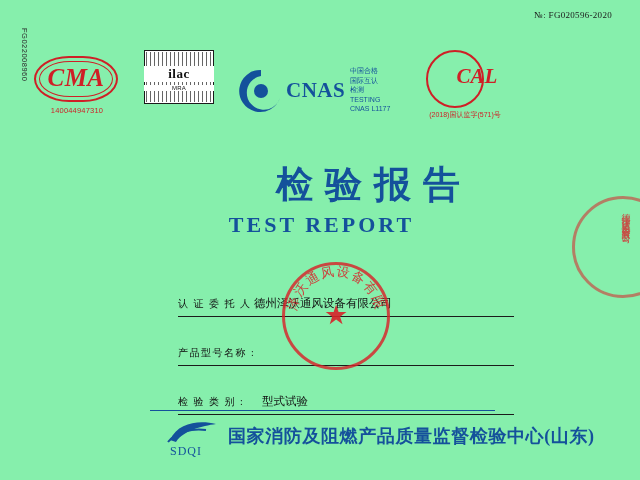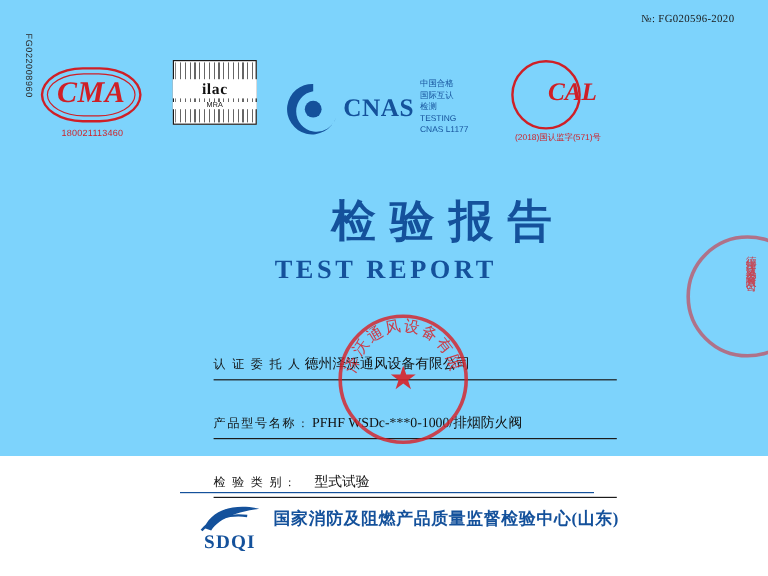--- a/index.html
+++ b/index.html
@@ -9,22 +9,22 @@
   }
   body {
     width: 640px;
     height: 480px;
     overflow: hidden;
     font-family: "Liberation Sans", sans-serif;
   }
   #page {
     position: relative;
     width: 640px;
-    height: 380px;
-    background: #7dd3fc;
+    height: 480px;
+    background: #86efac;
   }
   
   .serial {
     position: absolute;
     top: 10px;
     right: 28px;
     font-size: 9px;
     color: #1a1a1a;
     letter-spacing: .3px;
     font-family: "Liberation Serif", serif;
@@ -337,32 +337,32 @@
   }
   .sdqi .mark {
     position: absolute;
     left: 0; top: 0;
     width: 52px; height: 26px;
   }
   .sdqi .name {
     position: absolute;
     left: 4px; top: 26px;
     font-family: "Liberation Serif", serif;
-    font-weight: bold;
-    font-size: 16px;
+    font-weight: normal;
+    font-size: 12px;
     color: #14519b;
     letter-spacing: 1px;
   }
   .footer-cn {
     position: absolute;
     left: 228px;
     top: 424px;
     font-family: "Liberation Serif", serif;
     font-weight: bold;
-    font-size: 14px;
+    font-size: 18px;
     color: #14519b;
     letter-spacing: .6px;
     white-space: nowrap;
     text-align: right;
   }
   .footer-en {
     position: absolute;
     left: 204px;
     top: 446px;
     font-family: "Liberation Serif", serif;
@@ -383,21 +383,21 @@
   </div>
 
   <div class="vert-code">FG022008960</div>
 
   <div class="logos">
 
     <div class="cma">
       <div class="ring"></div>
       <div class="ring2"></div>
       <div class="txt">CMA</div>
-      <div class="num">180021113460</div>
+      <div class="num">140044947310</div>
     </div>
 
     <div class="ilac">
       <div class="box"></div>
       <div class="stripes"></div>
       <div class="word">ilac</div>
       <div class="sub">MRA</div>
     </div>
 
     <div class="cnas">
@@ -429,21 +429,20 @@
   <div class="seal-right"></div>
   <div class="seal-right-txt">德州泽沃通风设备有限公司</div>
 
   <div class="fields">
     <div class="field-row r1">
       <span class="field-label">认 证 委 托 人 :</span>
       <span class="field-value">德州泽沃通风设备有限公司</span>
     </div>
     <div class="field-row r2">
       <span class="field-label">产品型号名称 :</span>
-      <span class="field-value">PFHF WSDc-***0-1000/排烟防火阀</span>
     </div>
     <div class="field-row r3">
       <span class="field-label">检 验 类 别 :</span>
       <span class="field-value">型式试验</span>
     </div>
   </div>
 
   <div class="seal">
     <div class="circle"></div>
     <svg class="arc-text" viewBox="0 0 108 108">

